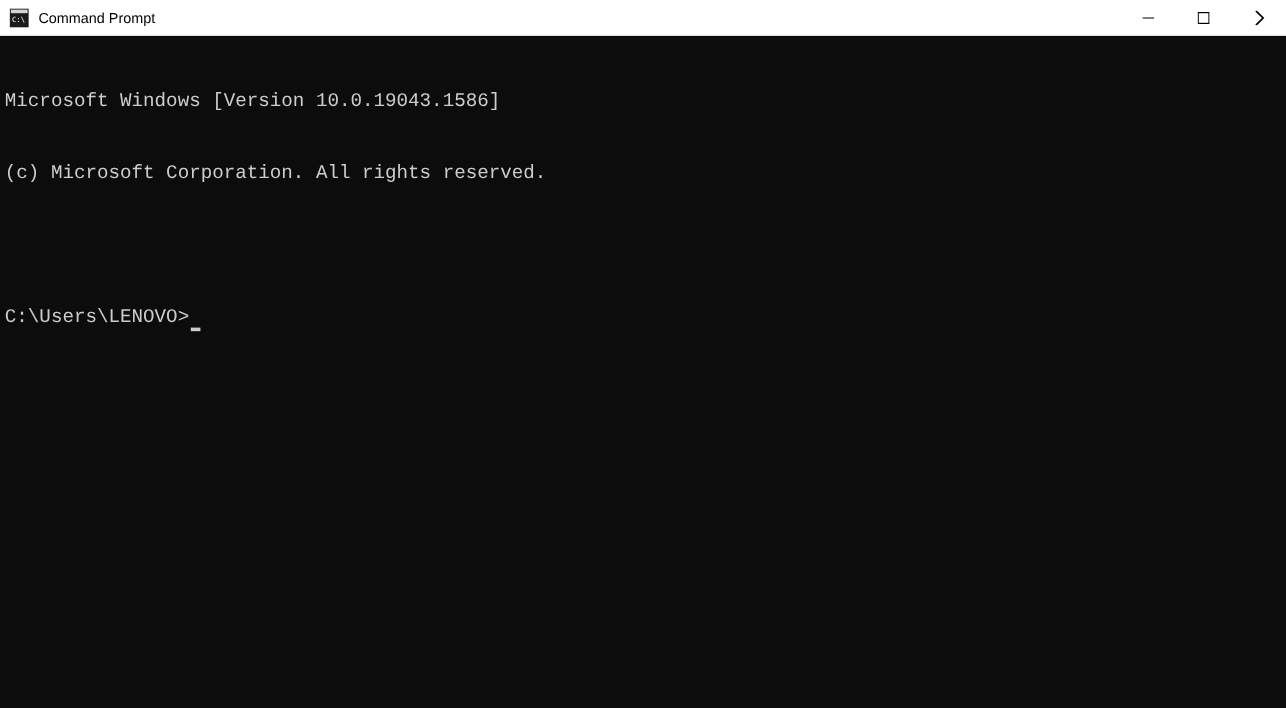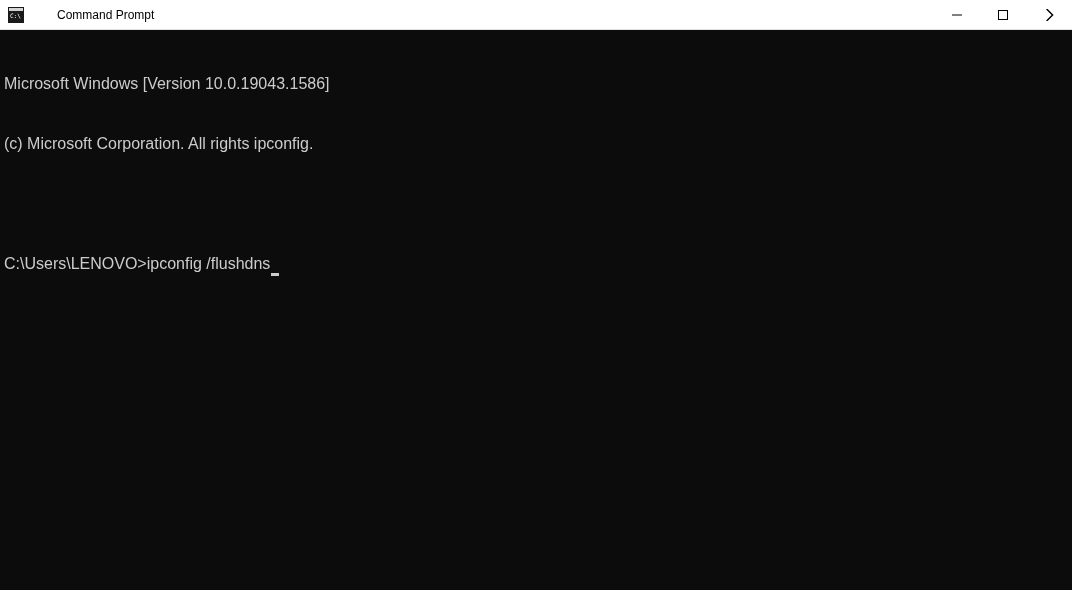--- a/index.html
+++ b/index.html
@@ -35,21 +35,20 @@
       align-items: center;
       justify-content: center;
     }
     .app-icon svg {
       width: 16px;
       height: 16px;
     }
     .title-text {
       font-size: 12px;
       color: #000000;
-      margin-left: 25px;
     }
     .titlebar-controls {
       display: flex;
       height: 100%;
     }
     .titlebar-btn {
       width: 46px;
       height: 100%;
       display: flex;
       align-items: center;
@@ -58,21 +57,21 @@
     }
     .titlebar-btn svg {
       width: 10px;
       height: 10px;
     }
     .terminal {
       width: 100%;
       height: calc(100% - 30px);
       background: #0c0c0c;
       padding: 4px 4px;
-      font-family: Liberation Sans, sans-serif;
+      font-family: Liberation Mono, monospace;
       font-size: 16px;
       line-height: 1.25;
       color: #cccccc;
       white-space: pre;
       overflow: hidden;
     }
     .terminal-line {
       display: block;
     }
     .prompt-line {
@@ -121,18 +120,18 @@
     <div class="titlebar-btn">
       <svg viewBox="0 0 10 10" style="width:12px;height:12px;">
         <polyline points="3,0 8,5 3,10" fill="none" stroke="#000000" stroke-width="1.2"></polyline>
       </svg>
     </div>
   </div>
 </div>
 
 <div class="terminal">
   <span class="terminal-line">Microsoft Windows [Version 10.0.19043.1586]</span>
-  <span class="terminal-line">(c) Microsoft Corporation. All rights ipconfig.</span>
+  <span class="terminal-line">(c) Microsoft Corporation. All rights reserved.</span>
   <div class="blank-line"></div>
   <div class="prompt-line">
-    <span>C:\Users\LENOVO&gt;</span><span>ipconfig /flushdns</span><span class="cursor"></span>
+    <span>C:\Users\LENOVO&gt;</span><span class="cursor"></span>
   </div>
 </div>
 
 </body></html>

